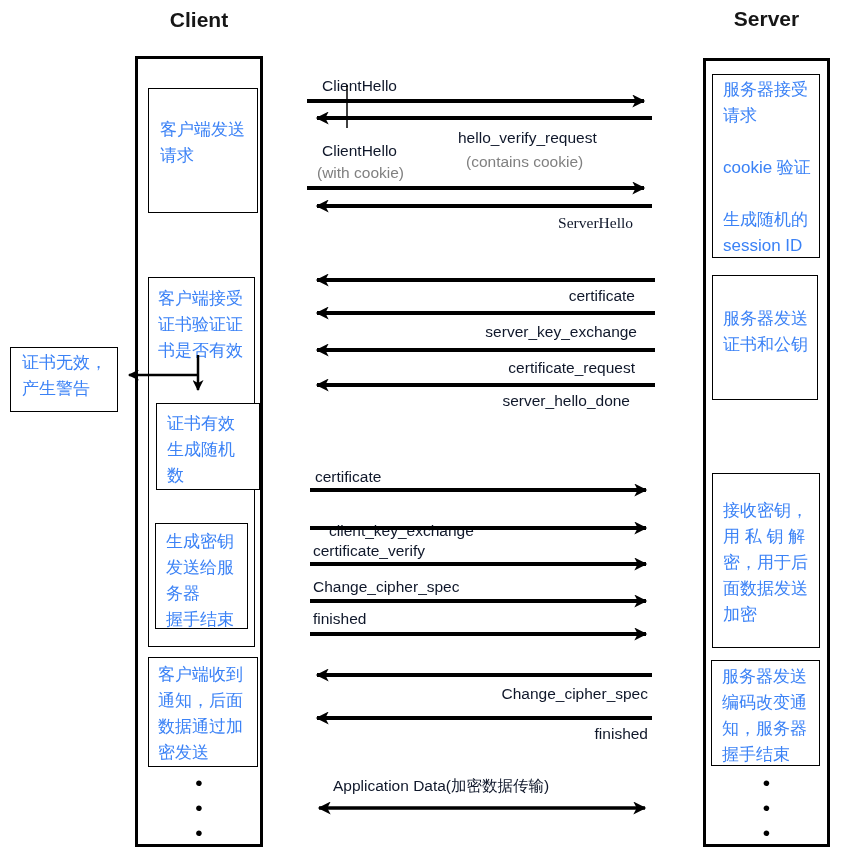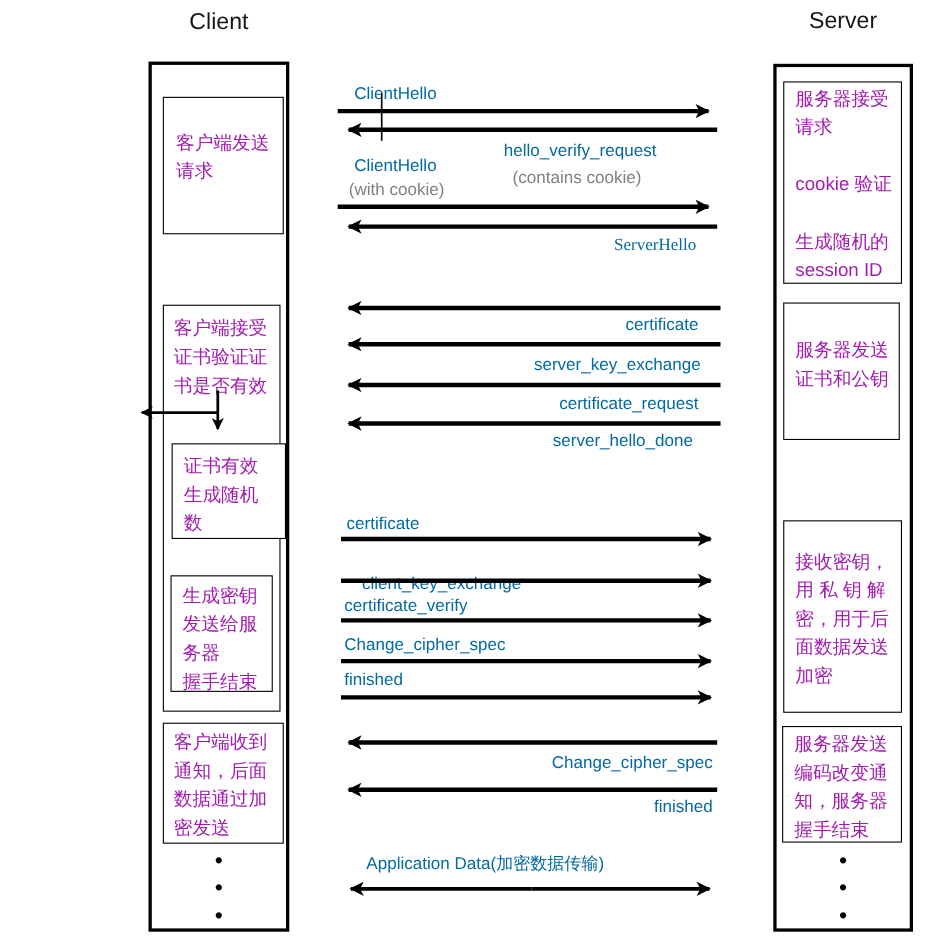--- a/index.html
+++ b/index.html
@@ -11,43 +11,44 @@
     font-family: "Liberation Sans", "DejaVu Sans", sans-serif;
     color: #000;
     overflow: hidden;
   }
   .title {
     position: absolute;
     font-size: 21px;
     color: #161616;
     text-align: center;
     white-space: nowrap;
+    font-weight: bold;
   }
   .outer-rect {
     position: absolute;
     border: 3px solid #000;
     box-sizing: border-box;
     background: #fff;
   }
   .box {
     position: absolute;
     border: 1.5px solid #000;
     box-sizing: border-box;
     background: #fff;
     font-size: 17px;
     line-height: 26px;
     white-space: pre-line;
-    color: #a21caf;
+    color: #3b82f6;
   }
   .lbl {
     position: absolute;
     font-size: 15.5px;
     line-height: 19px;
     white-space: nowrap;
-    color: #0369a1;
+    color: #0f172a;
   }
   .lbl.gray { color: #808080; }
   .lbl.ralign { text-align: right; white-space: normal; }
   .dots {
     position: absolute;
     font-size: 21px;
     line-height: 25px;
     text-align: center;
     white-space: pre-line;
     color: #000;
@@ -83,20 +84,22 @@
 务器
 握手结束</div>
   <div class="box" style="left:148px; top:657px; width:110px; height:110px; padding:4px 0 0 9px;">客户端收到
 通知，后面
 数据通过加
 密发送</div>
   <div class="dots" style="left:135px; top:770px; width:128px;">•
 •
 •</div>
 
+  <div class="box" style="left:10px; top:347px; width:108px; height:65px; padding:2px 0 0 11px; border-width:1.5px;">证书无效，
+产生警告</div>
 
   <div class="box" style="left:712px; top:74px; width:108px; height:184px; padding:2px 0 0 10px;">服务器接受
 请求
 
 cookie 验证
 
 生成随机的
 session ID</div>
   <div class="box" style="left:712px; top:275px; width:106px; height:125px; padding:30px 0 0 10px;">服务器发送
 证书和公钥</div>

